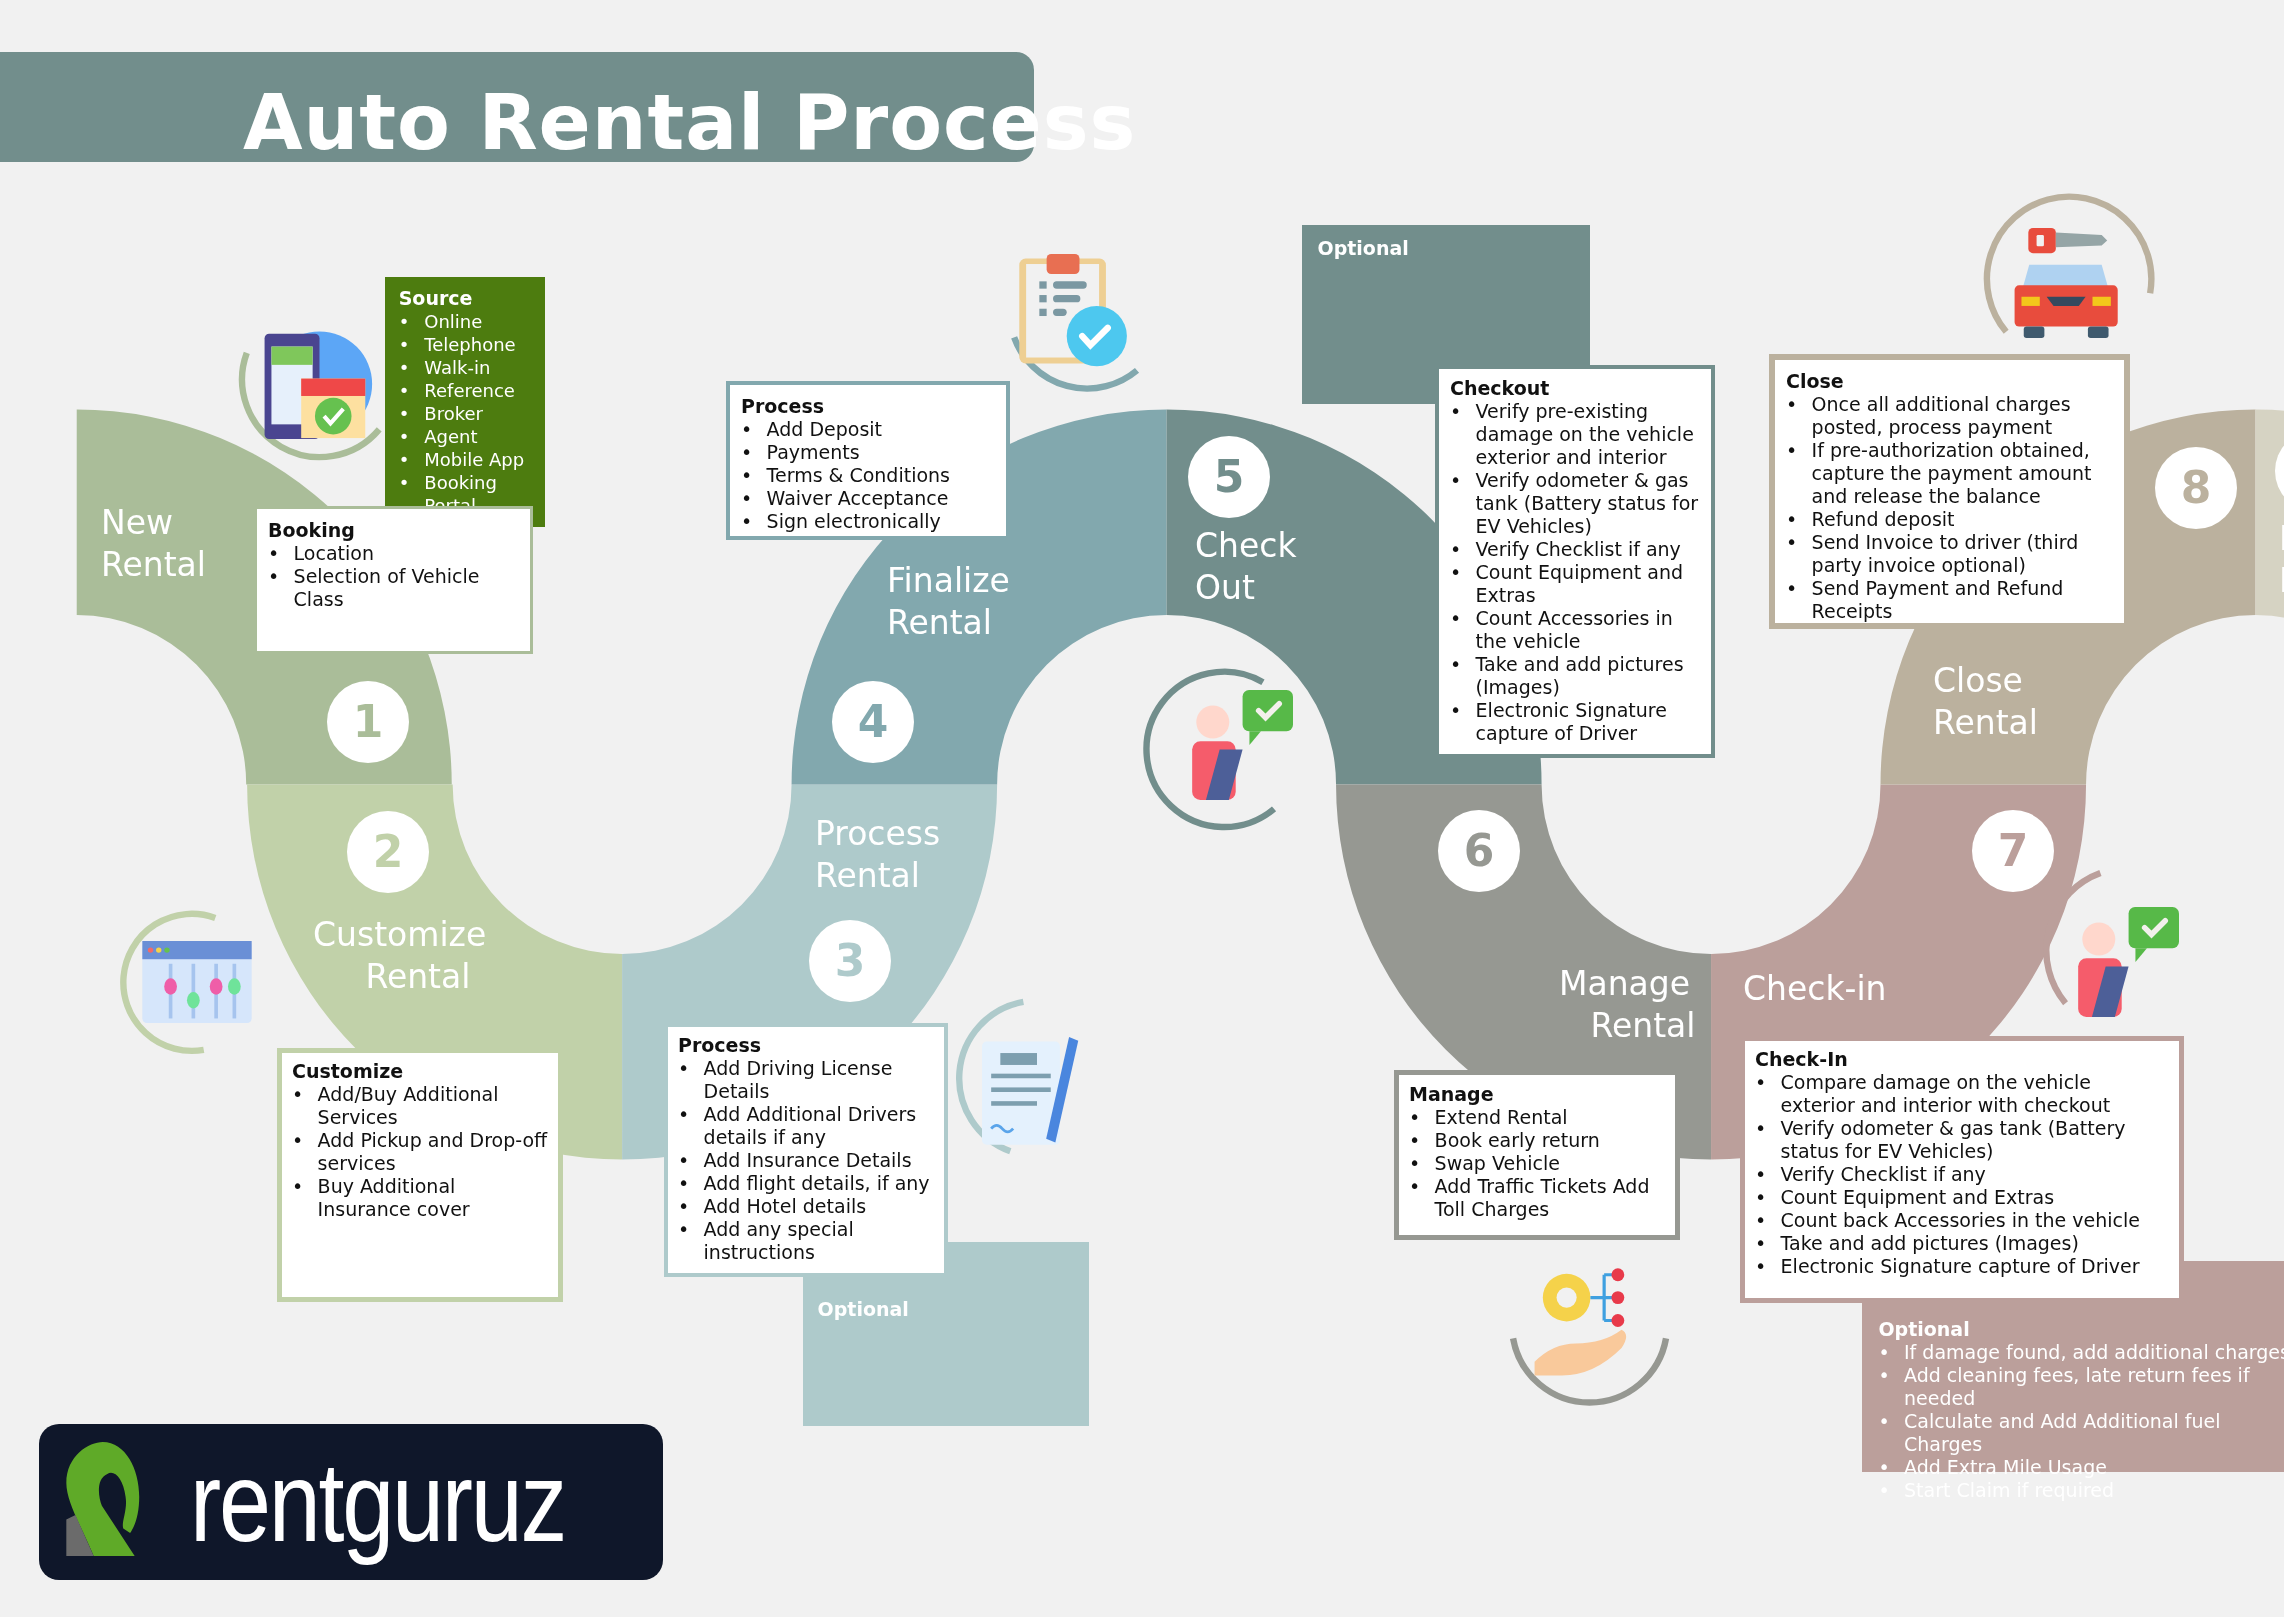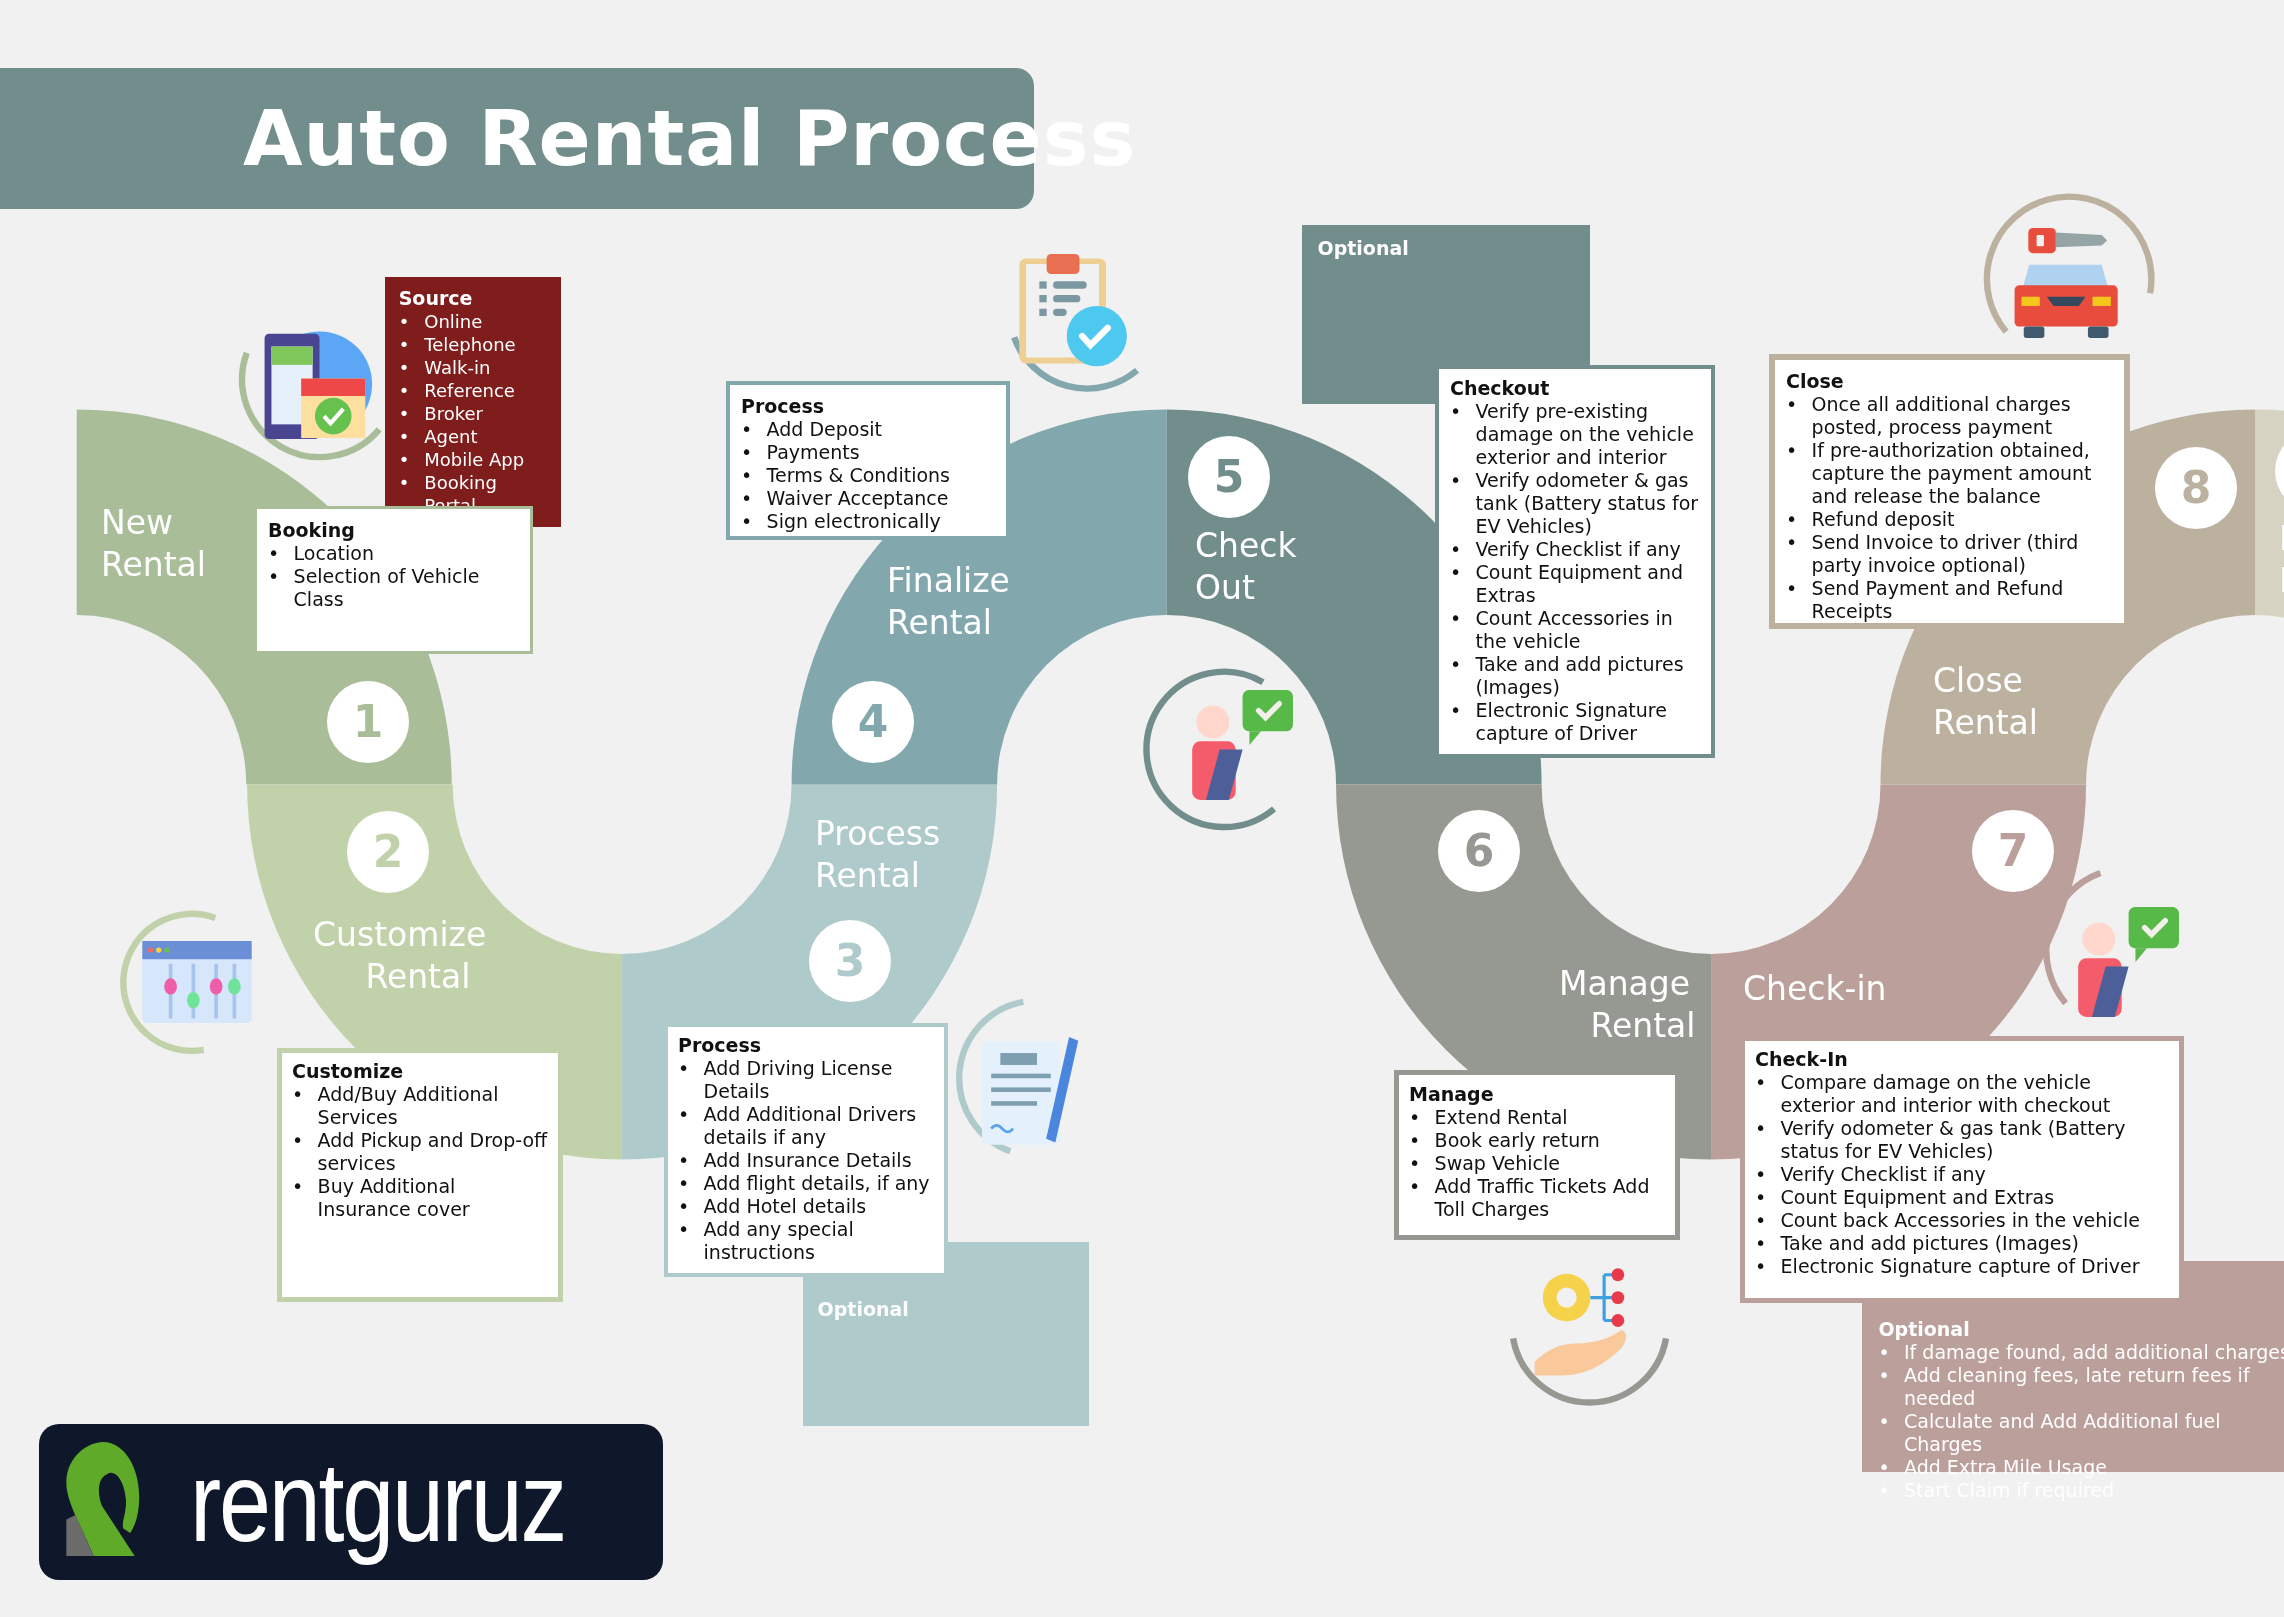--- a/index.html
+++ b/index.html
@@ -3,22 +3,22 @@
 <meta charset="utf-8">
 <style>
   html, body { margin: 0; padding: 0; }
   body {
     width: 2805px; height: 1618px; position: relative; overflow: hidden;
     background: #f1f1f1;
     font-family: "DejaVu Sans", "Liberation Sans", sans-serif;
   }
   .abs { position: absolute; }
   #banner {
-    left: 0; top: 52px; width: 1034px; height: 141px;
-    background: #728e8c; border-radius: 0 18px 18px 0; margin-top: 16px;
+    left: 0; top: 52px; width: 1034px; height: 110px;
+    background: #728e8c; border-radius: 0 18px 18px 0;
   }
   #banner-title {
     position: absolute; left: 243px; top: 18px;
     color: #fff; font-size: 77px; font-weight: bold; letter-spacing: 0.9px;
     white-space: nowrap; line-height: 105px;
   }
   #wave { left: 0; top: 0; width: 2805px; height: 1618px; }
   .seg-label {
     position: absolute; color: #fff; font-size: 33px; line-height: 42px; white-space: pre;
   }
@@ -109,21 +109,21 @@
 
   <div class="num-circle" style="left: 2155px; top: 447px; color: rgb(187, 177, 158);">8</div>
   <div class="seg-label" style="left:1933px;top:660px;">Close
 Rental</div>
 
   <div class="num-circle" style="left: 2275px; top: 430px; color: rgb(214, 211, 195);">9</div>
   <div class="seg-label" style="left:2279px;top:518px;">Post
 Review</div>
 </div>
 
-<div class="box tint" id="box-source" style="left:385px;top:277px;width:176px;height:250px;background:#7f1d1d;padding:9px 13.7px;font-size:18px;line-height:23px;">
+<div class="box tint" id="box-source" style="left:385px;top:277px;width:160px;height:250px;background:#4d7c0f;padding:9px 13.7px;font-size:18px;line-height:23px;">
   <h4>Source</h4>
   <ul>
       <li>Online</li>
       <li>Telephone</li>
       <li>Walk-in</li>
       <li>Reference</li>
       <li>Broker</li>
       <li>Agent</li>
       <li>Mobile App</li>
       <li>Booking Portal</li>

